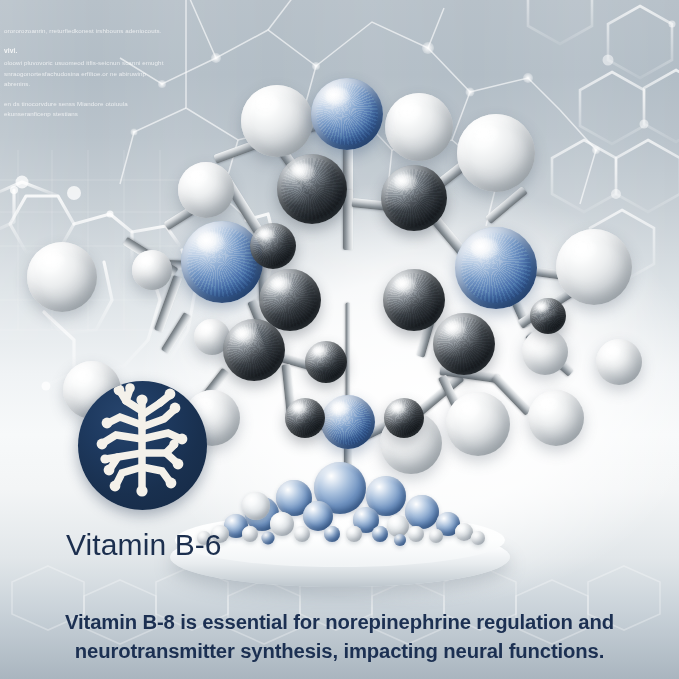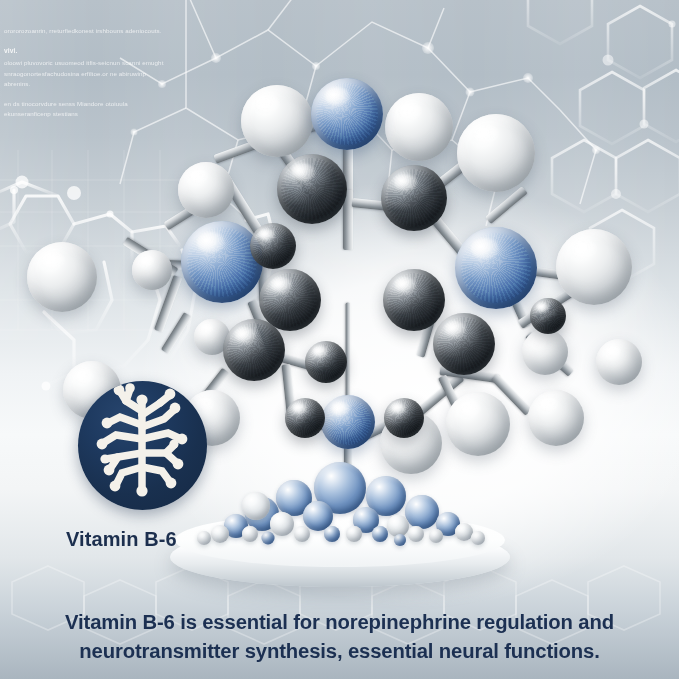--- a/index.html
+++ b/index.html
@@ -236,22 +236,22 @@
     background: radial-gradient(circle at 36% 28%, #27456d 0%, #1e3a60 30%, #19304f 62%, #152944 100%);
     box-shadow: 0 5px 14px rgba(20,40,70,0.35);
     overflow: hidden;
   }
   .badge svg { display: block; }
 
   .vitamin-label {
     position: absolute;
     left: 66px;
     top: 528px;
-    font-size: 20px;
-    font-weight: bold;
+    font-size: 30px;
+    font-weight: normal;
     letter-spacing: 0.1px;
     color: #1c2f4e;
   }
 
   .caption {
     position: absolute;
     left: 0; right: 0;
     top: 608px;
     text-align: center;
     font-size: 20.3px;
@@ -593,17 +593,17 @@
         <circle cx="31" cy="89" r="5.4"></circle>
         <circle cx="37" cy="105" r="5.4"></circle>
         <circle cx="27" cy="78" r="4.6"></circle>
       </g>
     </svg>
   </div>
 
   <div class="vitamin-label">Vitamin B-6</div>
 
   <div class="caption">
-    <span class="ln">Vitamin B-6 is essential for norepinephrine regulation and</span>
-    <span class="ln">neurotransmitter synthesis, essential neural functions.</span>
+    <span class="ln">Vitamin B-8 is essential for norepinephrine regulation and</span>
+    <span class="ln">neurotransmitter synthesis, impacting neural functions.</span>
   </div>
 
 </div>
 
 </body></html>

